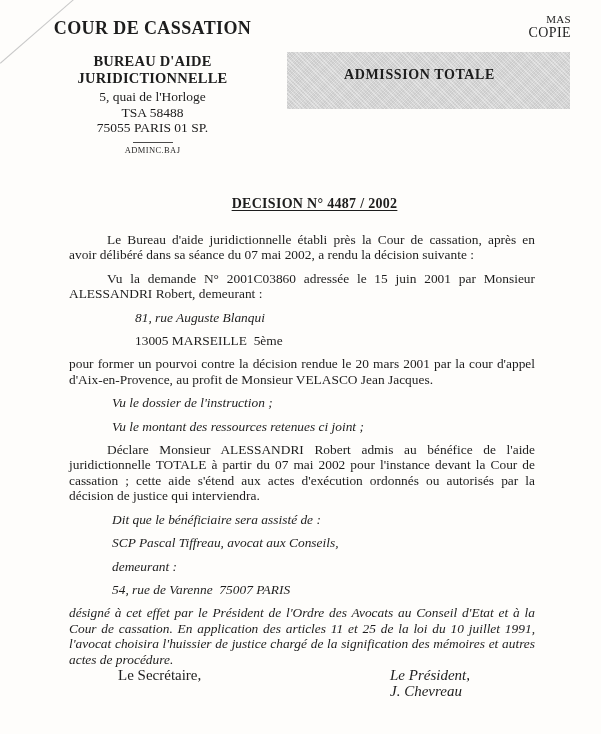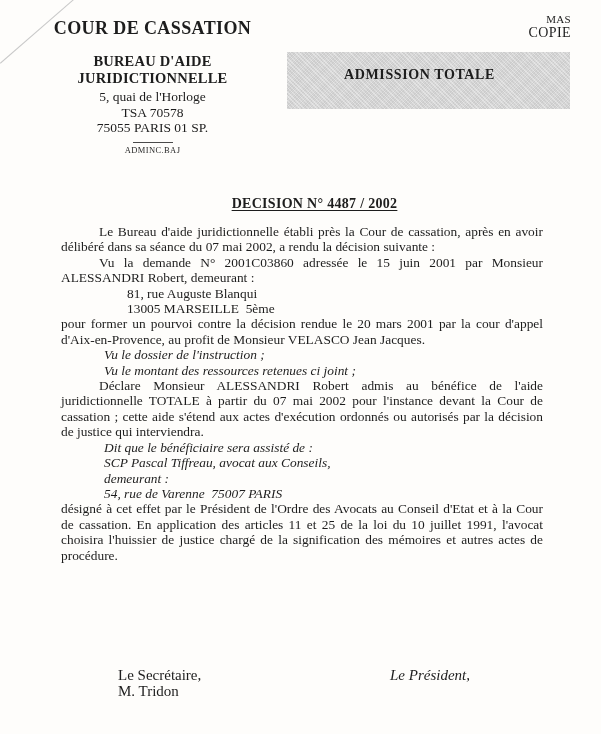--- a/index.html
+++ b/index.html
@@ -68,30 +68,30 @@
     text-align:center;
     font-size:14px; font-weight:bold; letter-spacing:.3px;
   }
   .decision-title span { text-decoration:underline; text-underline-offset:2px;margin-left:28px; }
   
   .body {
     position:absolute; top:224px; left:61px; width:482px;
     font-size:13.4px; line-height:15.4px;
     text-align:justify;
   }
-  .body p { margin:0; }
+  .body p { margin:8px; }
   .indent { text-indent:38px; }
   .addr { padding-left:66px; text-align:left; white-space:pre-wrap; }
   .inset { padding-left:43px; text-align:left; white-space:pre-wrap;font-style:italic; }
   .mt19 { margin-top:19px; }
   .mt17 { margin-top:17px; }
   .mt16 { margin-top:16px; }
   .mt13 { margin-top:13px; }
   .mt12 { margin-top:12px; }
-  .mt2  { margin-top:2px; }
+  .mt2  { margin-top:2px;font-style:italic; }
   .admise {
     text-decoration:underline; text-underline-offset:2px;
     text-align:left;
   }
   
   .sig {
     position:absolute; top:668px;
     text-align:left;
     font-size:15px; line-height:15.8px;
   }
@@ -107,21 +107,21 @@
 
   <div class="corner">
     <div class="mas">MAS</div>
     <div class="copie">COPIE</div>
   </div>
 
   <div class="hdr-left">
     <div class="court-title">COUR DE CASSATION</div>
     <div class="bureau-name">BUREAU D'AIDE JURIDICTIONNELLE</div>
     <div class="bureau-line">5, quai de l'Horloge</div>
-    <div class="bureau-line">TSA 70578</div>
+    <div class="bureau-line">TSA 58488</div>
     <div class="bureau-line">75055 PARIS 01 SP.</div>
     <div class="code-block">
       <div class="code-rule"></div>
       <div class="code-text">ADMINC.BAJ</div>
     </div>
   </div>
 
   <div class="stamp">
     <span class="stamp-label">ADMISSION TOTALE</span>
   </div>
@@ -141,20 +141,20 @@
     <p class="indent mt13">Déclare Monsieur ALESSANDRI Robert admis au bénéfice de l'aide juridictionnelle TOTALE à partir du 07 mai 2002 pour l'instance devant la Cour de cassation ;  cette aide s'étend aux actes d'exécution ordonnés ou autorisés par la décision de justice qui interviendra.</p>
     <p class="inset mt17">Dit que le bénéficiaire sera assisté de :</p>
     <p class="inset">SCP Pascal Tiffreau, avocat aux Conseils,</p>
     <p class="inset">demeurant :</p>
     <p class="inset">54, rue de Varenne  75007 PARIS</p>
     <p class="mt2">désigné à cet effet par le Président de l'Ordre des Avocats au Conseil d'Etat et à la Cour de cassation. En application des articles 11 et 25 de la loi du 10 juillet 1991, l'avocat choisira l'huissier de justice chargé de la signification des mémoires et autres actes de procédure.</p>
   </div>
 
   <div class="sig sig-left">
     <div>Le Secrétaire,</div>
-    <div>M. Tridon</div>
   </div>
 
   <div class="sig sig-right">
     <div>Le Président,</div>
+    <div>J. Chevreau</div>
   </div>
 
 </div>
 
 </body></html>

